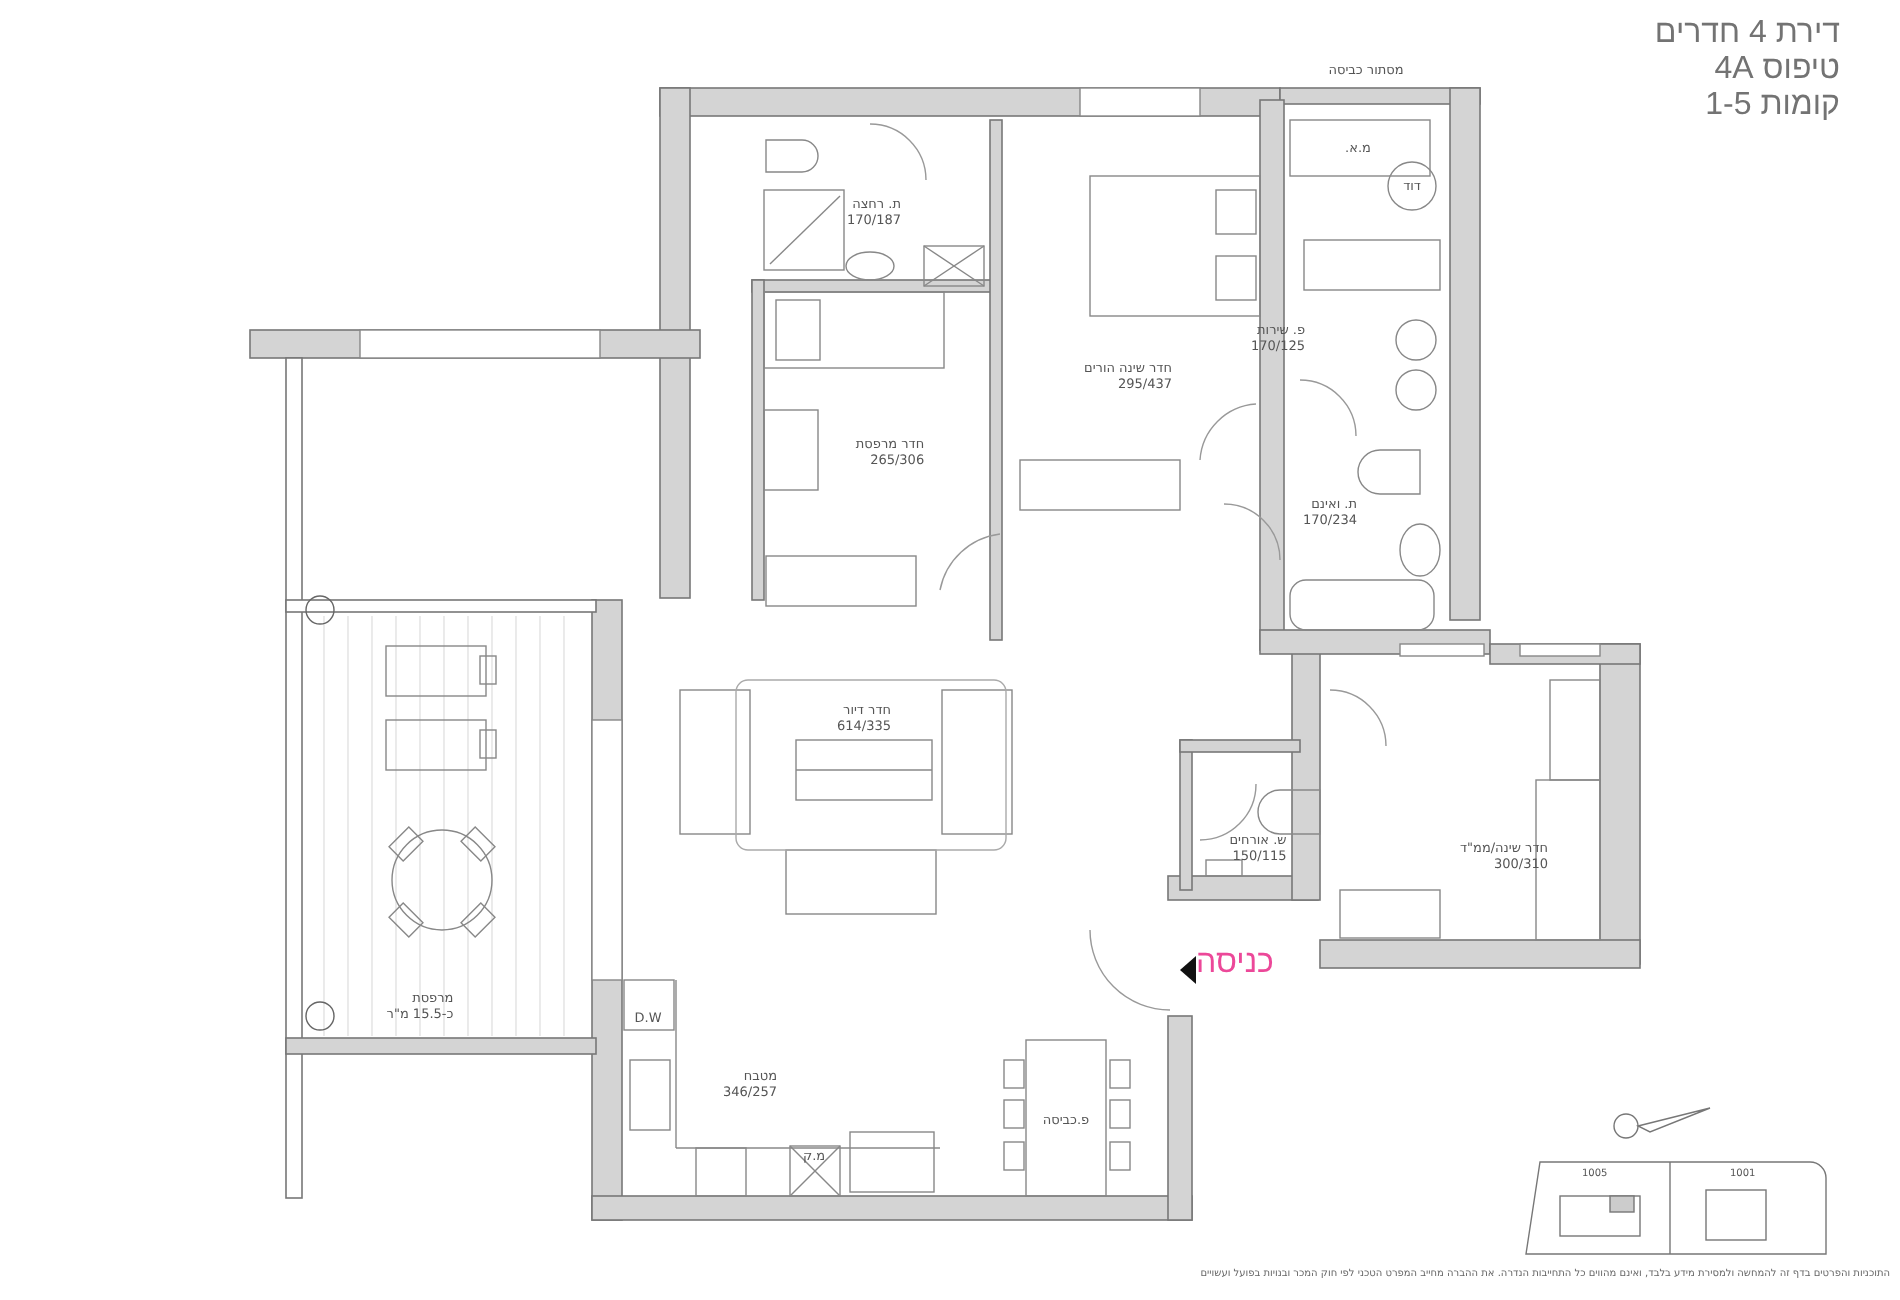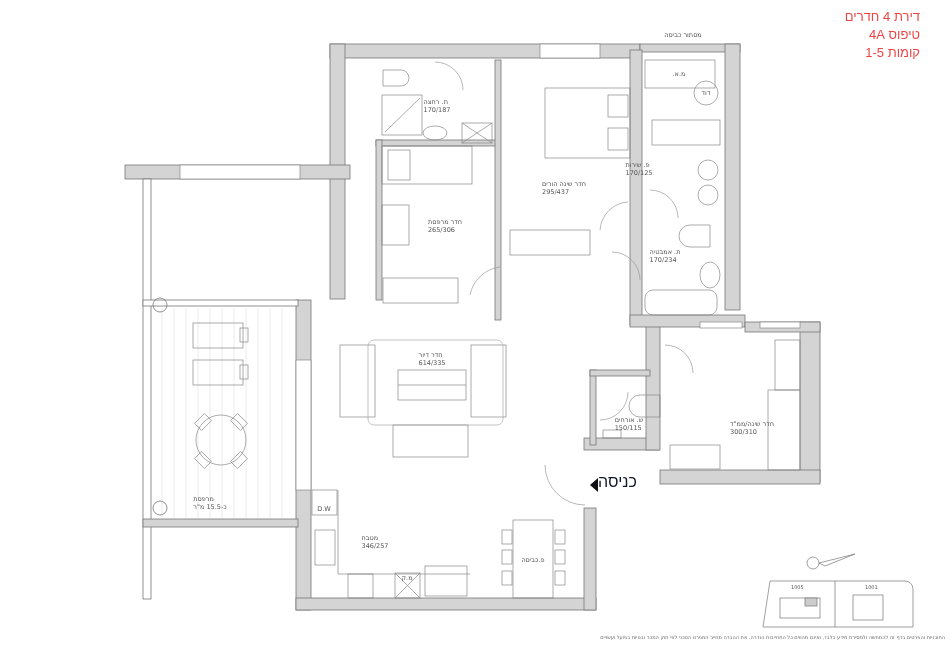--- a/index.html
+++ b/index.html
@@ -1,21 +1,21 @@
 <!DOCTYPE html>
 <html><head>
 <meta charset="utf-8">
 <style>
   html,body{margin:0;padding:0;background:#ffffff;}
   body{width:950px;height:650px;position:relative;overflow:hidden;font-family:"DejaVu Sans",sans-serif;color:#333;}
   #plan{position:absolute;left:0;top:0;width:950px;height:650px;}
-  .title{position:absolute;right:30px;top:8px;text-align:right;direction:rtl;font-family:"Liberation Sans",sans-serif;font-size:13px;line-height:18px;color:#ef4444;}
+  .title{position:absolute;right:30px;top:8px;text-align:right;direction:rtl;font-family:"Liberation Sans",sans-serif;font-size:16px;line-height:18px;color:#737373;}
   .title div{white-space:nowrap;}
-  .lbl{position:absolute;direction:rtl;text-align:left;font-family:"DejaVu Sans",sans-serif;font-size:6.5px;line-height:8px;color:#555;white-space:nowrap;transform:translateX(-50%);}
-  .entrance{position:absolute;left:598px;top:473px;direction:rtl;font-family:"Liberation Sans",sans-serif;font-size:16px;color:#0f172a;white-space:nowrap;}
+  .lbl{position:absolute;direction:rtl;text-align:right;font-family:"DejaVu Sans",sans-serif;font-size:6.5px;line-height:8px;color:#555;white-space:nowrap;transform:translateX(-50%);}
+  .entrance{position:absolute;left:598px;top:473px;direction:rtl;font-family:"Liberation Sans",sans-serif;font-size:16px;color:#ec4899;white-space:nowrap;}
   .footnote{position:absolute;left:300px;top:634px;width:645px;direction:rtl;text-align:right;font-size:5px;color:#666;white-space:nowrap;overflow:hidden;}
   .key-num{position:absolute;font-size:5px;color:#555;}
 </style>
 </head>
 <body>
 
 <svg id="plan" width="950" height="650" viewBox="0 0 950 650" xmlns="http://www.w3.org/2000/svg">
   <g fill="#d4d4d4" stroke="#777" stroke-width="0.8">
 
     <rect x="330" y="44" width="310" height="14"></rect>
@@ -180,21 +180,21 @@
 </div>
 
 <div class="lbl" style="left:683px;top:31px">מסתור כביסה</div>
 <div class="lbl" style="left:679px;top:70px">מ.א.</div>
 <div class="lbl" style="left:706px;top:89px">דוד</div>
 
 <div class="lbl" style="left:437px;top:98px"><span>ת. רחצה</span><br><span>170/187</span></div>
 <div class="lbl" style="left:564px;top:180px"><span>חדר שינה הורים</span><br><span>295/437</span></div>
 <div class="lbl" style="left:445px;top:218px"><span>חדר מרפסת</span><br><span>265/306</span></div>
 <div class="lbl" style="left:639px;top:161px"><span>פ. שירות</span><br><span>170/125</span></div>
-<div class="lbl" style="left:665px;top:248px"><span>ת. אמבטיה</span><br><span>170/234</span></div>
+<div class="lbl" style="left:665px;top:248px"><span>ת. ואינם</span><br><span>170/234</span></div>
 <div class="lbl" style="left:432px;top:351px"><span>חדר דיור</span><br><span>614/335</span></div>
 <div class="lbl" style="left:629px;top:416px"><span>ש. אורחים</span><br><span>150/115</span></div>
 <div class="lbl" style="left:752px;top:420px"><span>חדר שינה/ממ"ד</span><br><span>300/310</span></div>
 <div class="lbl" style="left:210px;top:495px"><span>מרפסת</span><br><span>כ-15.5 מ"ר</span></div>
 <div class="lbl" style="left:375px;top:534px"><span>מטבח</span><br><span>346/257</span></div>
 <div class="lbl" style="left:533px;top:556px">פ.כביסה</div>
 <div class="lbl" style="left:324px;top:505px">D.W</div>
 <div class="lbl" style="left:407px;top:574px">מ.ק</div>
 
 <div class="entrance">כניסה</div>

